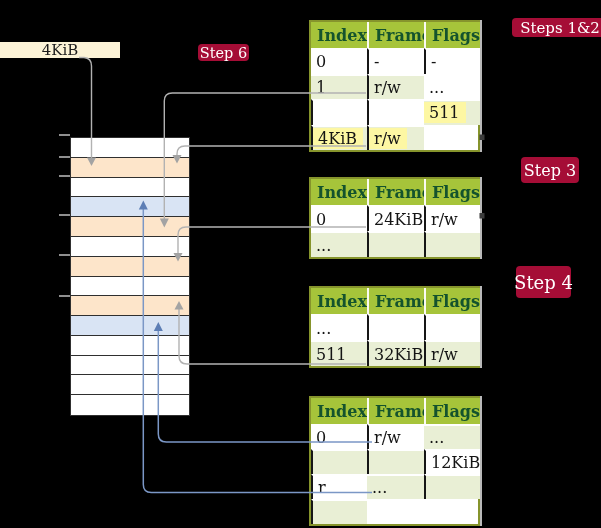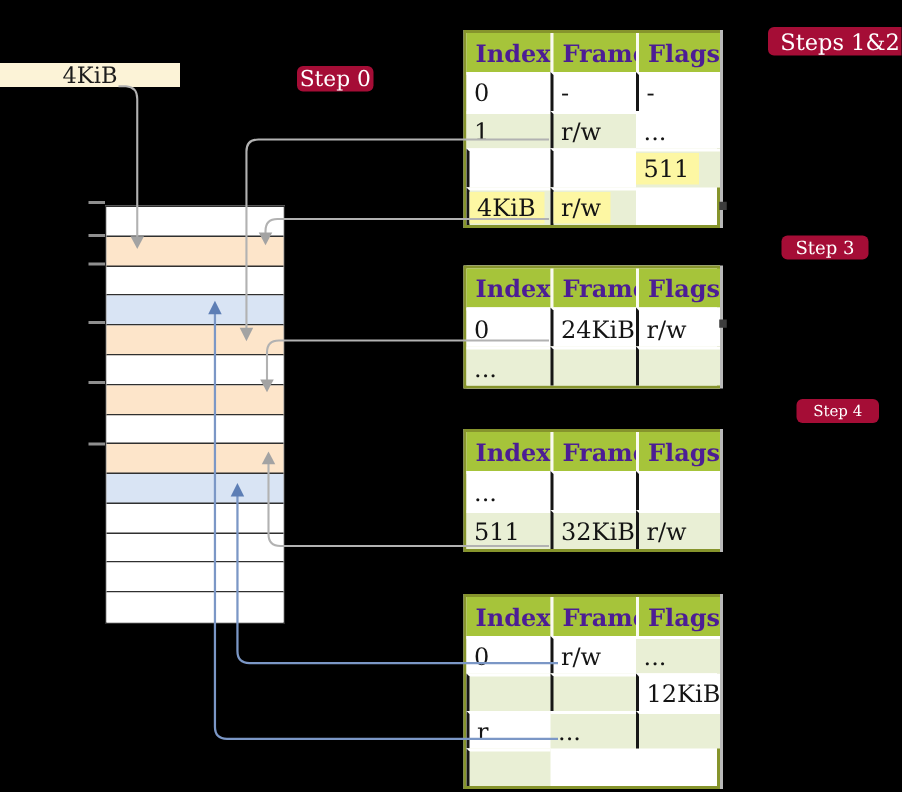--- a/index.html
+++ b/index.html
@@ -16,22 +16,22 @@
     display:flex; align-items:center; justify-content:center;
   }
   
   .badge {
     position:absolute; background:var(--badge_red); color:#fff;
     display:flex; align-items:center; justify-content:center;
     border-radius:4px; white-space:nowrap;
   }
   #badge-step0  { left:198px; top:44px;  width:51px; height:17px; font-size:14.5px; }
   #badge-steps12{ left:512px; top:18px;  width:96px; height:19px; font-size:15px; border-radius:4px 0 0 4px; }
-  #badge-step3  { left:521px; top:157px; width:58px; height:16px; font-size:12px; }
-  #badge-step4  { left:531px; top:266px; width:55px; height:16px; font-size:10px; }
+  #badge-step3  { left:521px; top:157px; width:58px; height:26px; font-size:16px; }
+  #badge-step4  { left:516px; top:266px; width:55px; height:32px; font-size:18px; }
   
   .memory {
     position:absolute; left:70px; top:137px; width:120px; height:279px;
     border:1px solid var(--memory_border); display:grid;
     grid-template-rows:repeat(14,1fr); background:#fff;
   }
   .memory .mrow { border-bottom:1px solid var(--memory_border); }
   .memory .mrow:last-child { border-bottom:none; }
   .mrow.white { background:#ffffff; }
   .mrow.peach { background:var(--memory_peach); }
@@ -43,21 +43,21 @@
     border:2px solid var(--table_border_olive);
     background:#fff; box-shadow:2px 0 0 var(--table_shadow);
     display:grid; grid-template-columns:56px 57px 1fr;
     font-size:16px; color:#141414;
   }
   #t1 { top:20px;  height:132px; grid-template-rows:26px repeat(4,1fr); }
   #t2 { top:177px; height:82px;  grid-template-rows:26px repeat(2,1fr); }
   #t3 { top:286px; height:82px;  grid-template-rows:26px repeat(2,1fr); }
   #t4 { top:396px; height:130px; grid-template-rows:26px repeat(4,1fr); }
   .ptable .h {
-    background:var(--table_header_green); color:#4c1d95; font-weight:bold;
+    background:var(--table_header_green); color:#14532d; font-weight:bold;
     display:flex; align-items:center; padding-left:6px;
   }
   .ptable .h.c2, .ptable .h.c3 { border-left:2px solid #fafaf2; }
   .ptable .c {
     display:flex; align-items:center; padding-left:5px;
     border-top:2px solid #fff; background:#fff;
   }
   .ptable .c.c2, .ptable .c.c3 { border-left:2px solid #161616; }
   .ptable .c.green { background:var(--table_row_green); }
   .hl { background:var(--highlight_yellow); margin-left:-5px; padding:1px 6px 1px 5px; }
@@ -71,21 +71,21 @@
 </style>
 </head>
 <body>
 
 <div id="canvas">
 
   <div class="frame-box">
     <span>4KiB</span>
   </div>
 
-  <div class="badge" id="badge-step0">Step 0</div>
+  <div class="badge" id="badge-step0">Step 6</div>
   <div class="badge" id="badge-steps12">Steps 1&amp;2</div>
   <div class="badge" id="badge-step3">Step 3</div>
   <div class="badge" id="badge-step4">Step 4</div>
 
   <div class="memory">
       <div class="mrow white"></div>
       <div class="mrow peach"></div>
       <div class="mrow white"></div>
       <div class="mrow blue"></div>
       <div class="mrow peach"></div>

